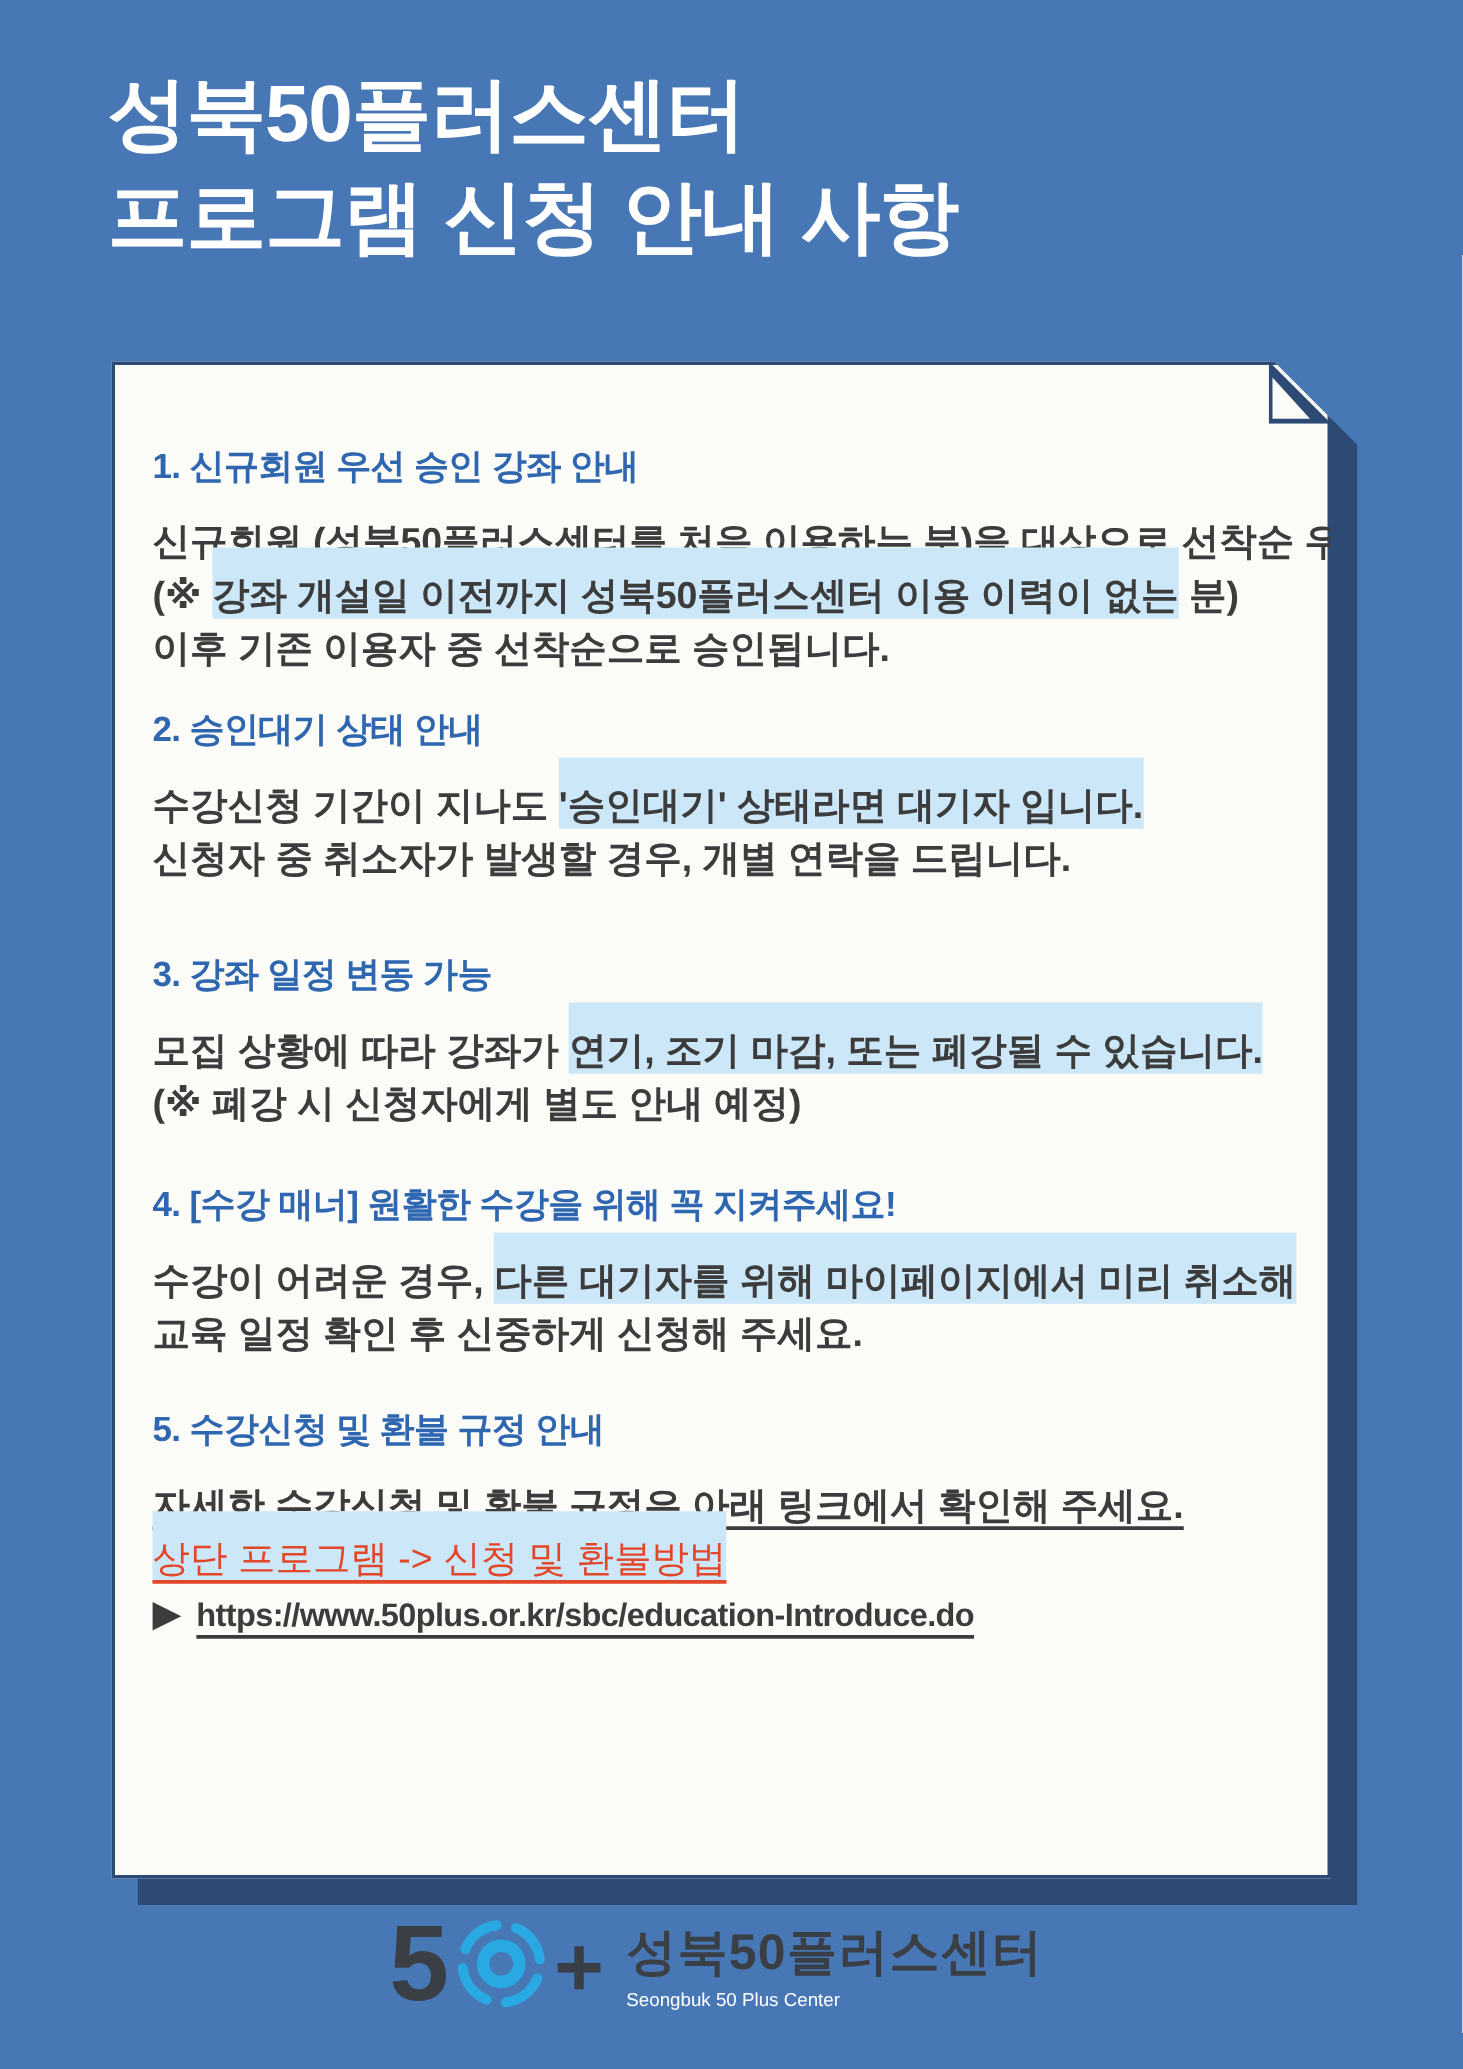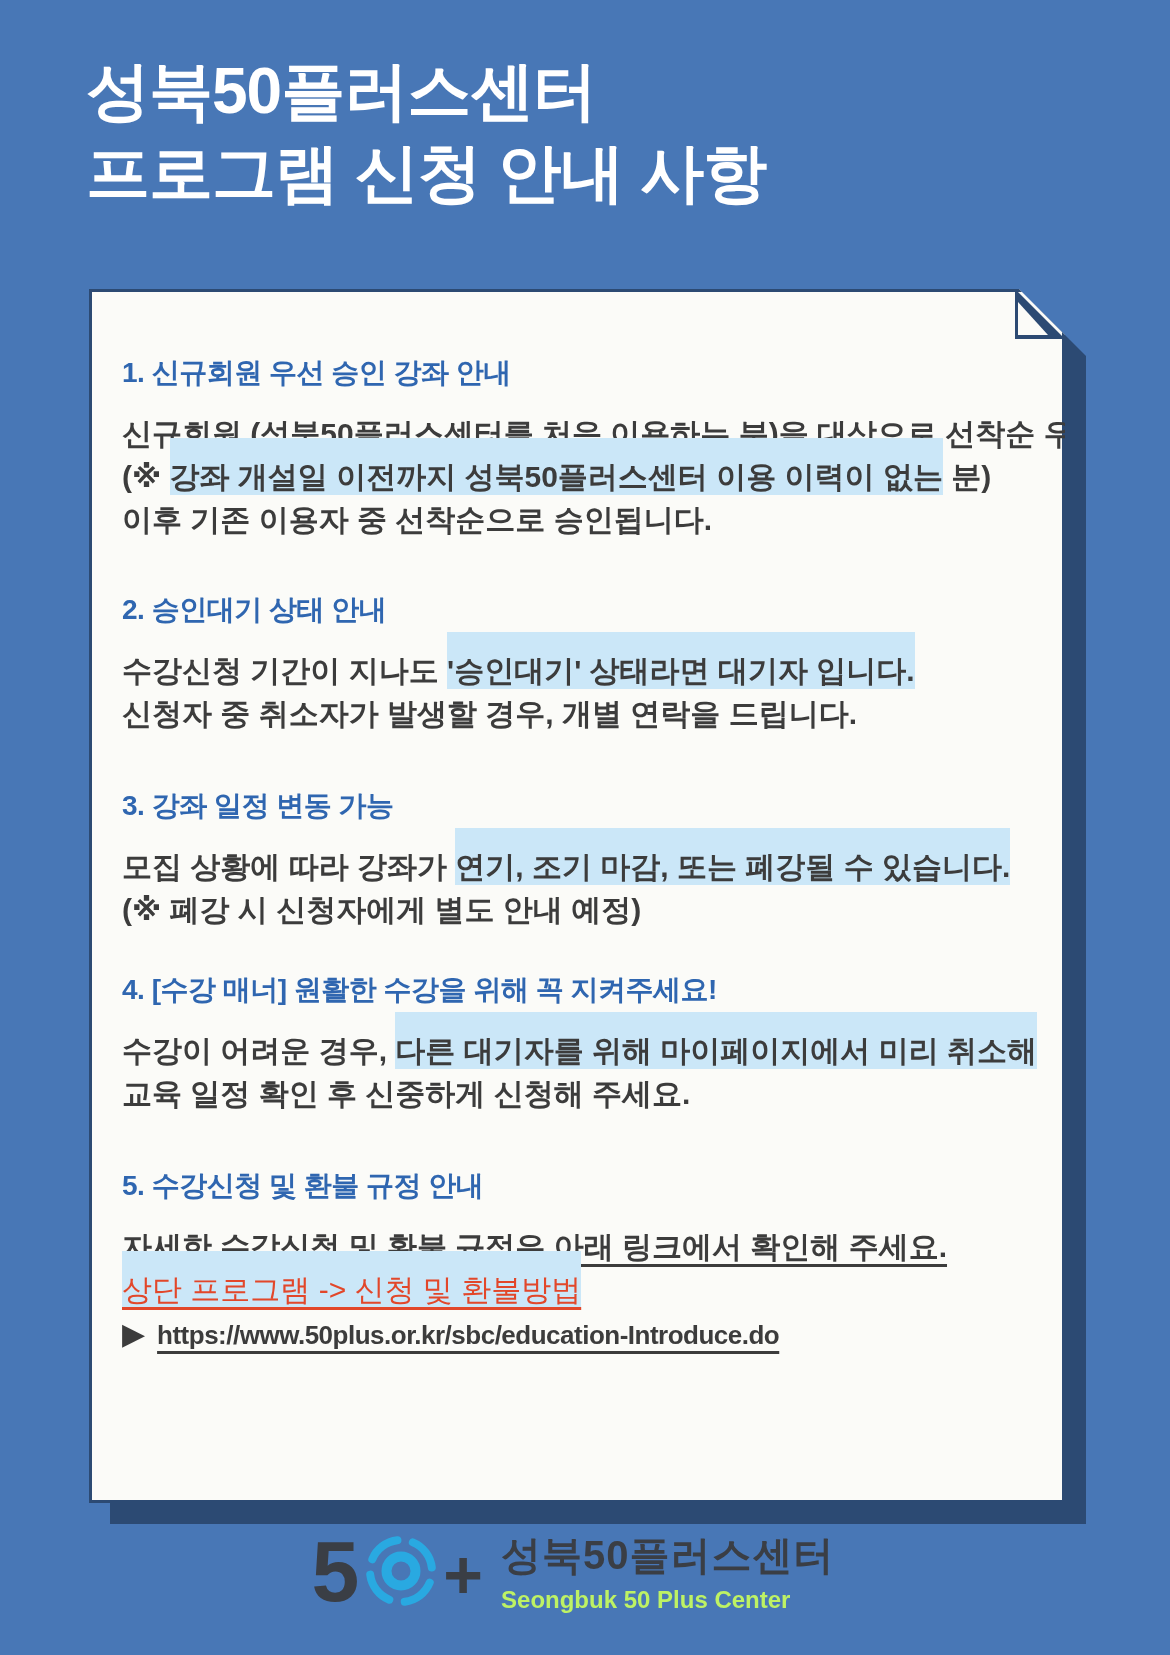--- a/index.html
+++ b/index.html
@@ -9,34 +9,34 @@
          line-height:82px;letter-spacing:-1px;white-space:nowrap}
   .card-wrap{position:absolute;left:89px;top:289px;width:976px;height:1214px}
   .cut{clip-path:polygon(0 0,calc(100% - 46px) 0,100% 46px,100% 100%,0 100%)}
   .card-shadow{position:absolute;inset:0;transform:translate(21px,21px);background:#2c4a73}
   .card{position:absolute;inset:0;background:#fbfbf8;border:3px solid #2c4a73;box-sizing:border-box;
         padding:62px 18px 0 30px}
   .fold{position:absolute;top:0;right:0;width:50px;height:50px}
   .heading{font-size:28px;font-weight:800;color:#2f66b0;margin:0 0 20px 0;white-space:nowrap;letter-spacing:-0.5px}
   .line{font-size:30px;font-weight:600;color:#3c3c3c;line-height:43px;white-space:nowrap}
   .hl{background:#cbe7f8;padding:22px 0 2px}
-  .sec2{margin-top:50px}.sec3{margin-top:52px}.sec4{margin-top:40px}.sec5{margin-top:52px}
+  .sec2{margin-top:24px}.sec3{margin-top:52px}.sec4{margin-top:40px}.sec5{margin-top:36px}
   .u-dark{text-decoration:underline;text-underline-offset:7px;text-decoration-thickness:2.5px}
   .red-link{color:#e2472a;font-weight:400;text-decoration:underline;text-underline-offset:7px;
             text-decoration-thickness:2.5px}
   .url-line{margin-top:1px}
   .url-line .arrow{margin-right:12px;color:#3c3c3c;text-decoration:none;display:inline-block}
   .url{font-size:26px;letter-spacing:-0.5px}
   .footer{position:absolute;left:0;top:1528px;width:100%;display:flex;justify-content:center;
           align-items:center;transform:translateX(-12px)}
   .logo5{font-size:86px;font-weight:800;color:#3a3e45;line-height:1}
   .logo-ring{margin:0 0 0 2px}
   .logoplus{font-size:68px;font-weight:800;color:#3a3e45;line-height:1;margin:6px 18px 0 2px}
   .org-ko{font-size:40px;font-weight:800;color:#3a3e45;letter-spacing:1px;white-space:nowrap}
-  .org-en{font-size:24px;font-weight:700;color:#bef264;margin-top:3px;white-space:nowrap}
+  .org-en{font-size:15px;font-weight:400;color:#ffffff;margin-top:3px;white-space:nowrap}
 </style>
 </head>
 <body>
 
 <div class="page">
 
   <div class="title">
     <div>성북50플러스센터</div>
     <div>프로그램 신청 안내 사항</div>
   </div>

